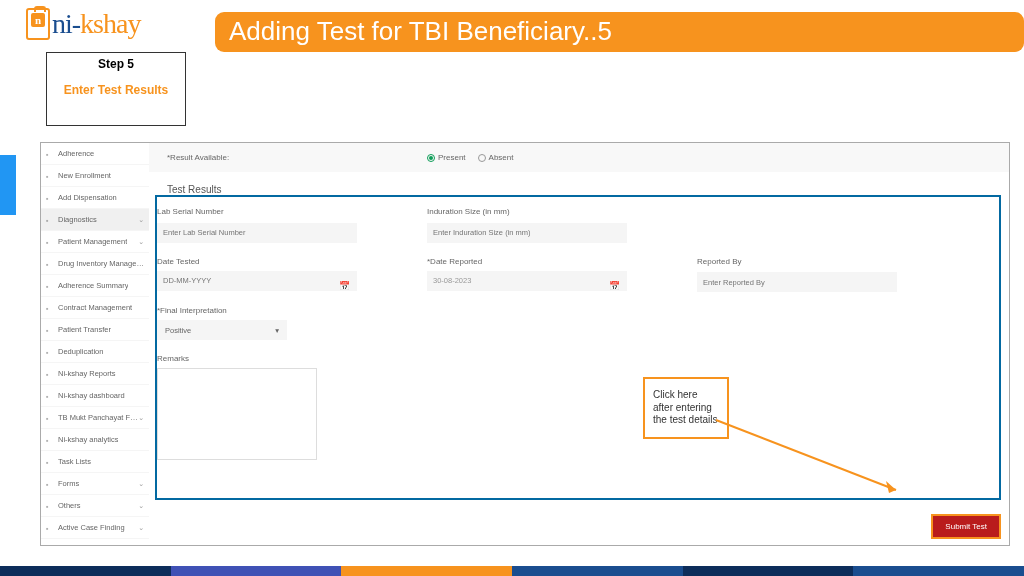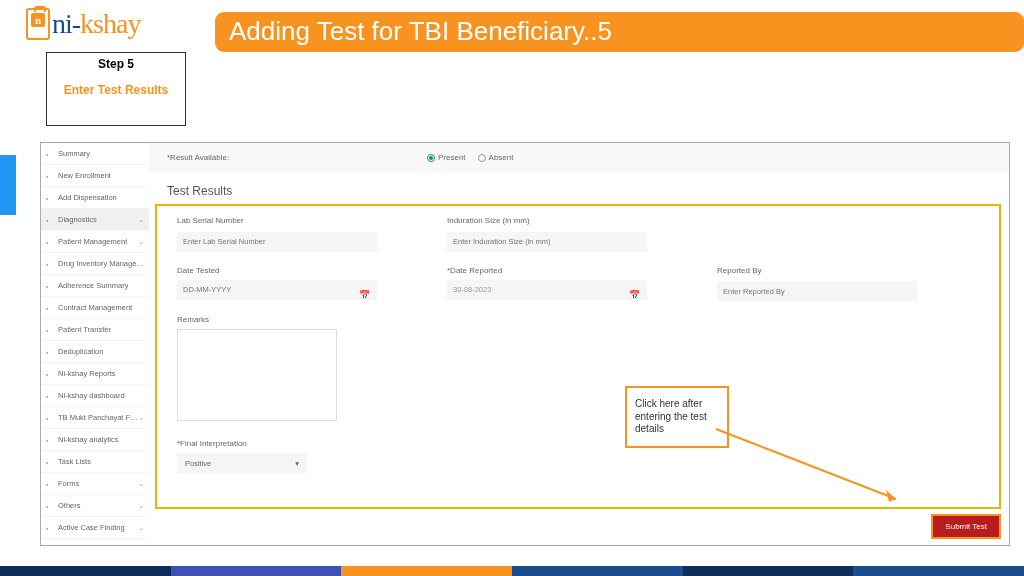--- a/index.html
+++ b/index.html
@@ -36,34 +36,34 @@
 .content { position: absolute; left: 108px; right: 0; top: 0; bottom: 0; padding: 0; }
 
 .result-row { background: #f8f8f8; padding: 10px 18px; display: flex; align-items: center; font-size: 8px; color: #666; }
 .result-label { width: 260px; }
 .radio-group { display: flex; gap: 12px; }
 .radio-opt { display: flex; align-items: center; gap: 3px; }
 .radio-dot { width: 8px; height: 8px; border-radius: 50%; border: 1px solid #999; position: relative; }
 .radio-dot.selected { border-color: #0d9d58; }
 .radio-dot.selected::after { content: ''; position: absolute; inset: 1px; background: #0d9d58; border-radius: 50%; }
 
-.section-header { font-size: 12px; color: #555; padding: 12px 18px 6px; }
-
-.form-area { border: 2px solid #eab308; margin: 0 8px 4px 6px; padding: 10px 20px 6px; position: relative; height: 305px; }
+.section-header { font-size: 10px; color: #555; padding: 12px 18px 0; }
+
+.form-area { border: 2px solid #0369a1; margin: 0 8px 4px 6px; padding: 10px 0 6px; position: relative; height: 305px; }
 .form-row { display: flex; gap: 70px; margin-bottom: 14px; }
 .form-group { width: 200px; }
 .form-label { font-size: 8px; color: #666; margin-bottom: 5px; display: block; }
 .form-input { width: 100%; background: #f5f5f5; border: none; padding: 5px 6px; font-size: 7.5px; color: #999; height: 20px; }
 .input-wrap { position: relative; display: flex; align-items: flex-end; background: #f5f5f5; height: 20px; padding: 0 6px; }
 .input-wrap .form-input { background: transparent; padding: 0; flex: 1; }
 .cal-icon { font-size: 9px; color: #666; }
 .select-wrap { background: #f5f5f5; height: 20px; display: flex; align-items: center; justify-content: space-between; padding: 0 8px; font-size: 7.5px; color: #666; width: 130px; }
 .textarea { width: 160px; height: 92px; border: 1px solid #ddd; background: #fff; resize: none; font-size: 8px; padding: 4px; }
 
-.callout { position: absolute; right: 270px; top: 180px; width: 104px; padding: 10px 8px; border: 2px solid #f7931e; background: #fff; font-size: 10px; color: #333; line-height: 1.25; }
+.callout { position: absolute; right: 270px; top: 180px; width: 86px; padding: 10px 8px; border: 2px solid #f7931e; background: #fff; font-size: 10px; color: #333; line-height: 1.25; }
 
 .pointer { position: absolute; right: 88px; top: 218px; width: 200px; height: 90px; pointer-events:none; }
 
 .submit-btn { position: absolute; right: 8px; bottom: 6px; background: #b91c1c; color: #fff; border: 2px solid #f7931e; padding: 6px 12px; font-size: 8px; cursor: pointer; }
 
 .footer-stripes { position: absolute; left: 0; right: 0; bottom: 0; height: 10px; display: flex; }
 .stripe { flex: 1; }
 .s1{background:#0d2d5a}.s2{background:#3f51b5}.s3{background:#f7931e}.s4{background:#1a4d8f}.s5{background:#0d2d5a}.s6{background:#1a4d8f}
 </style>
 </head>
@@ -84,21 +84,21 @@
   <div class="step-label">Enter Test Results</div>
 </div>
 
 <div class="blue-strip"></div>
 
 <div class="app-frame">
   <div class="sidebar">
       <div class="sidebar-item">
         <div class="sidebar-left">
           <span class="sidebar-icon">▪</span>
-          <span class="sidebar-text">Summary</span>
+          <span class="sidebar-text">Adherence</span>
         </div>
       </div>
       <div class="sidebar-item">
         <div class="sidebar-left">
           <span class="sidebar-icon">▪</span>
           <span class="sidebar-text">New Enrollment</span>
         </div>
       </div>
       <div class="sidebar-item">
         <div class="sidebar-left">
@@ -249,33 +249,33 @@
             <span class="cal-icon">📅</span>
           </div>
         </div>
         <div class="form-group">
           <label class="form-label">Reported By</label>
           <input class="form-input" placeholder="Enter Reported By" style="">
         </div>
       </div>
 
       <div class="form-row">
-        <div>
-          <label class="form-label">Remarks</label>
-          <textarea class="textarea" style=""></textarea>
-        </div>
-      </div>
-
-      <div class="form-row">
         <div class="form-group">
           <label class="form-label">*Final Interpretation</label>
           <div class="select-wrap">
             <span>Positive</span>
             <span>▾</span>
           </div>
+        </div>
+      </div>
+
+      <div class="form-row">
+        <div>
+          <label class="form-label">Remarks</label>
+          <textarea class="textarea" style=""></textarea>
         </div>
       </div>
 
       <div class="callout">Click  here after entering the test details</div>
       <svg class="pointer" viewBox="0 0 200 90">
         <path d="M 5 5 L 185 75" stroke="#f7931e" stroke-width="2" fill="none"></path>
         <path d="M 185 75 L 175 66 L 178 78 Z" fill="#f7931e"></path>
       </svg>
 
     </div>

